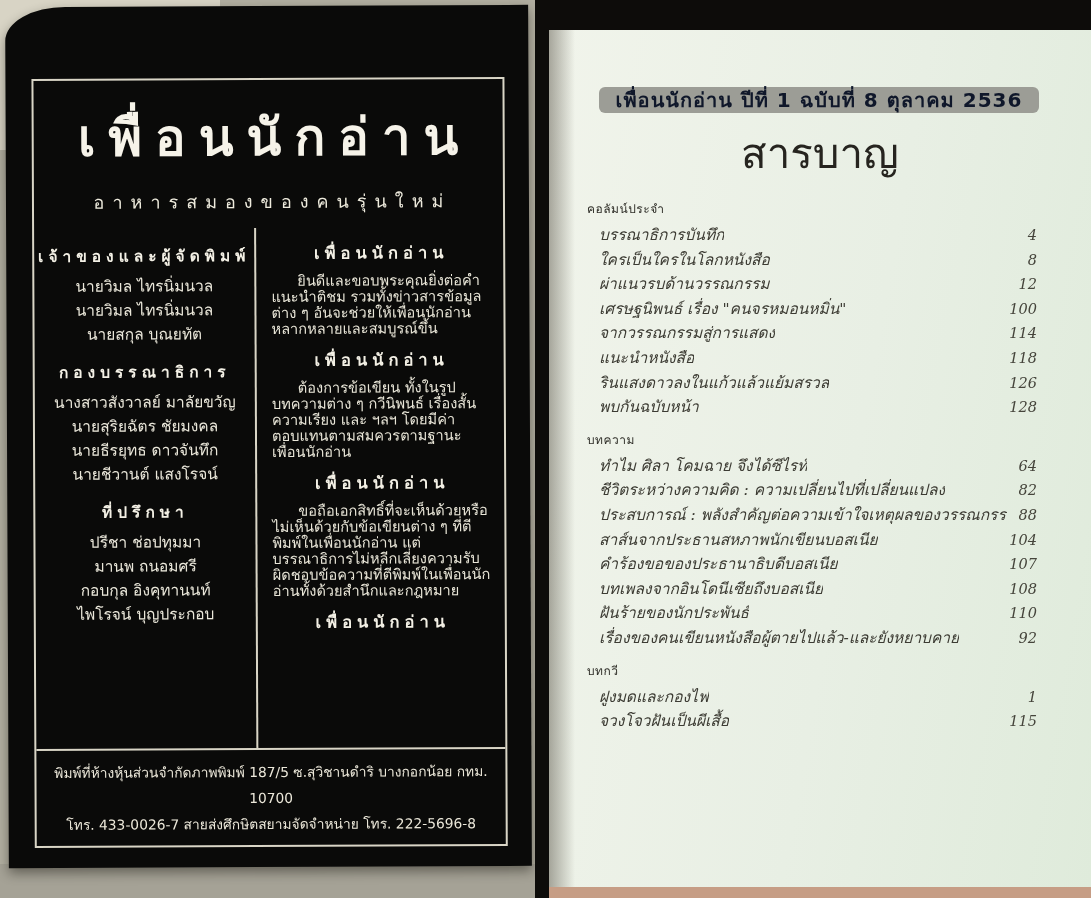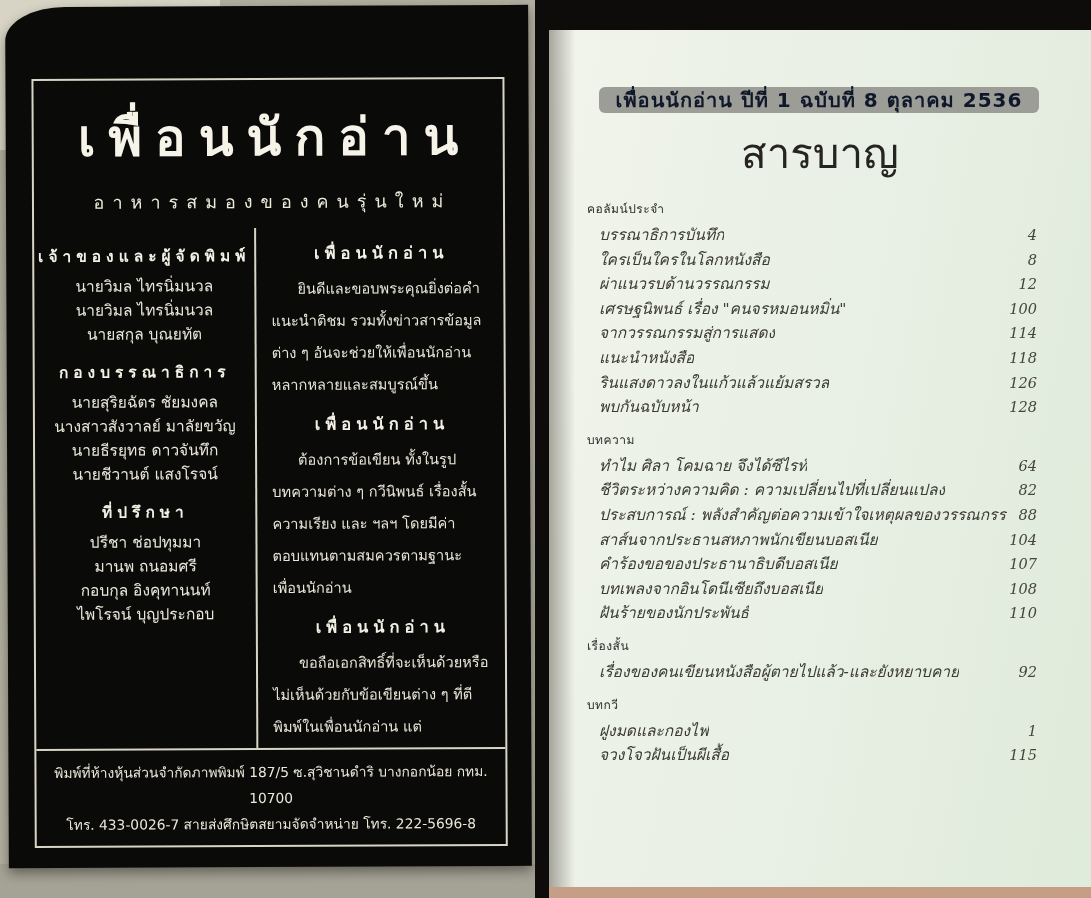--- a/index.html
+++ b/index.html
@@ -18,21 +18,21 @@
   .mast-sub{font-size:18px;letter-spacing:8px;margin-left:8px;margin-top:10px;color:#eeebdd;white-space:nowrap;}
   .columns{flex:1;display:flex;min-height:0;margin-top:4px;}
   .col{width:50%;overflow:hidden;}
   .staff{border-right:2px solid #d9d5c6;text-align:center;padding-top:2px;}
   .staff-section{margin:0;}
   .staff-heading{font-size:15.5px;font-weight:bold;letter-spacing:5px;margin:13px 0 6px;color:#f3f0e5;}
   .staff-name{font-size:15.5px;line-height:24px;color:#eae7da;}
   .notes{padding:2px 12px 0 15px;}
   .note{margin:0;}
   .note-heading{font-size:16.5px;font-weight:bold;letter-spacing:5px;text-align:center;margin:10px 0 7px;color:#f3f0e5;}
-  .note-body{font-size:14.6px;line-height:32px;margin:0;text-indent:26px;color:#e9e6d8;}
+  .note-body{font-size:14.6px;line-height:16px;margin:0;text-indent:26px;color:#e9e6d8;}
   .address{text-align:center;}
   .imprint{border-top:2px solid #d9d5c6;text-align:center;padding:9px 2px 8px;font-size:13.8px;line-height:26px;color:#ece8da;}
 
   
   .right-page{position:absolute;left:535px;top:0;width:556px;height:898px;background:#0d0c0a;}
   .right-paper{position:absolute;left:14px;top:30px;width:542px;height:868px;
                background:linear-gradient(100deg,#f1f4eb 0%,#e8efe4 55%,#dfebdb 100%);}
   .right-paper::before{content:"";position:absolute;left:0;top:0;bottom:0;width:26px;
                background:linear-gradient(90deg,rgba(45,38,25,.38),rgba(45,38,25,0));pointer-events:none;}
   .table-edge{position:absolute;left:0;bottom:0;width:100%;height:11px;background:#c69d85;}
@@ -89,23 +89,23 @@
 
                   <div class="staff-name">นายสกุล บุณยทัต</div>
                 </div>
             </section>
 
             <section class="staff-section">
               <h3 class="staff-heading">กองบรรณาธิการ</h3>
               <div class="staff-names">
 
 
+                  <div class="staff-name">นางสาวสังวาลย์ มาลัยขวัญ</div>
+
                   <div class="staff-name">นายสุริยฉัตร ชัยมงคล</div>
-
-                  <div class="staff-name">นางสาวสังวาลย์ มาลัยขวัญ</div>
 
                   <div class="staff-name">นายธีรยุทธ ดาวจันทึก</div>
 
                   <div class="staff-name">นายชีวานต์ แสงโรจน์</div>
                 </div>
             </section>
 
             <section class="staff-section">
               <h3 class="staff-heading">ที่ปรึกษา</h3>
               <div class="staff-names">
@@ -248,21 +248,20 @@
                 </div>
 
                 <div class="toc-row">
                   <span class="toc-entry-title">ฝันร้ายของนักประพันธ์</span>
                   <span class="toc-entry-page">110</span>
                 </div>
               </div>
           </section>
 
           <section class="toc-section">
-            <h3 class="toc-heading">เรื่องสั้น</h3>
             <div>
 
                 <div class="toc-row">
                   <span class="toc-entry-title">เรื่องของคนเขียนหนังสือผู้ตายไปแล้ว-และยังหยาบคาย</span>
                   <span class="toc-entry-page">92</span>
                 </div>
               </div>
           </section>
 
           <section class="toc-section">

